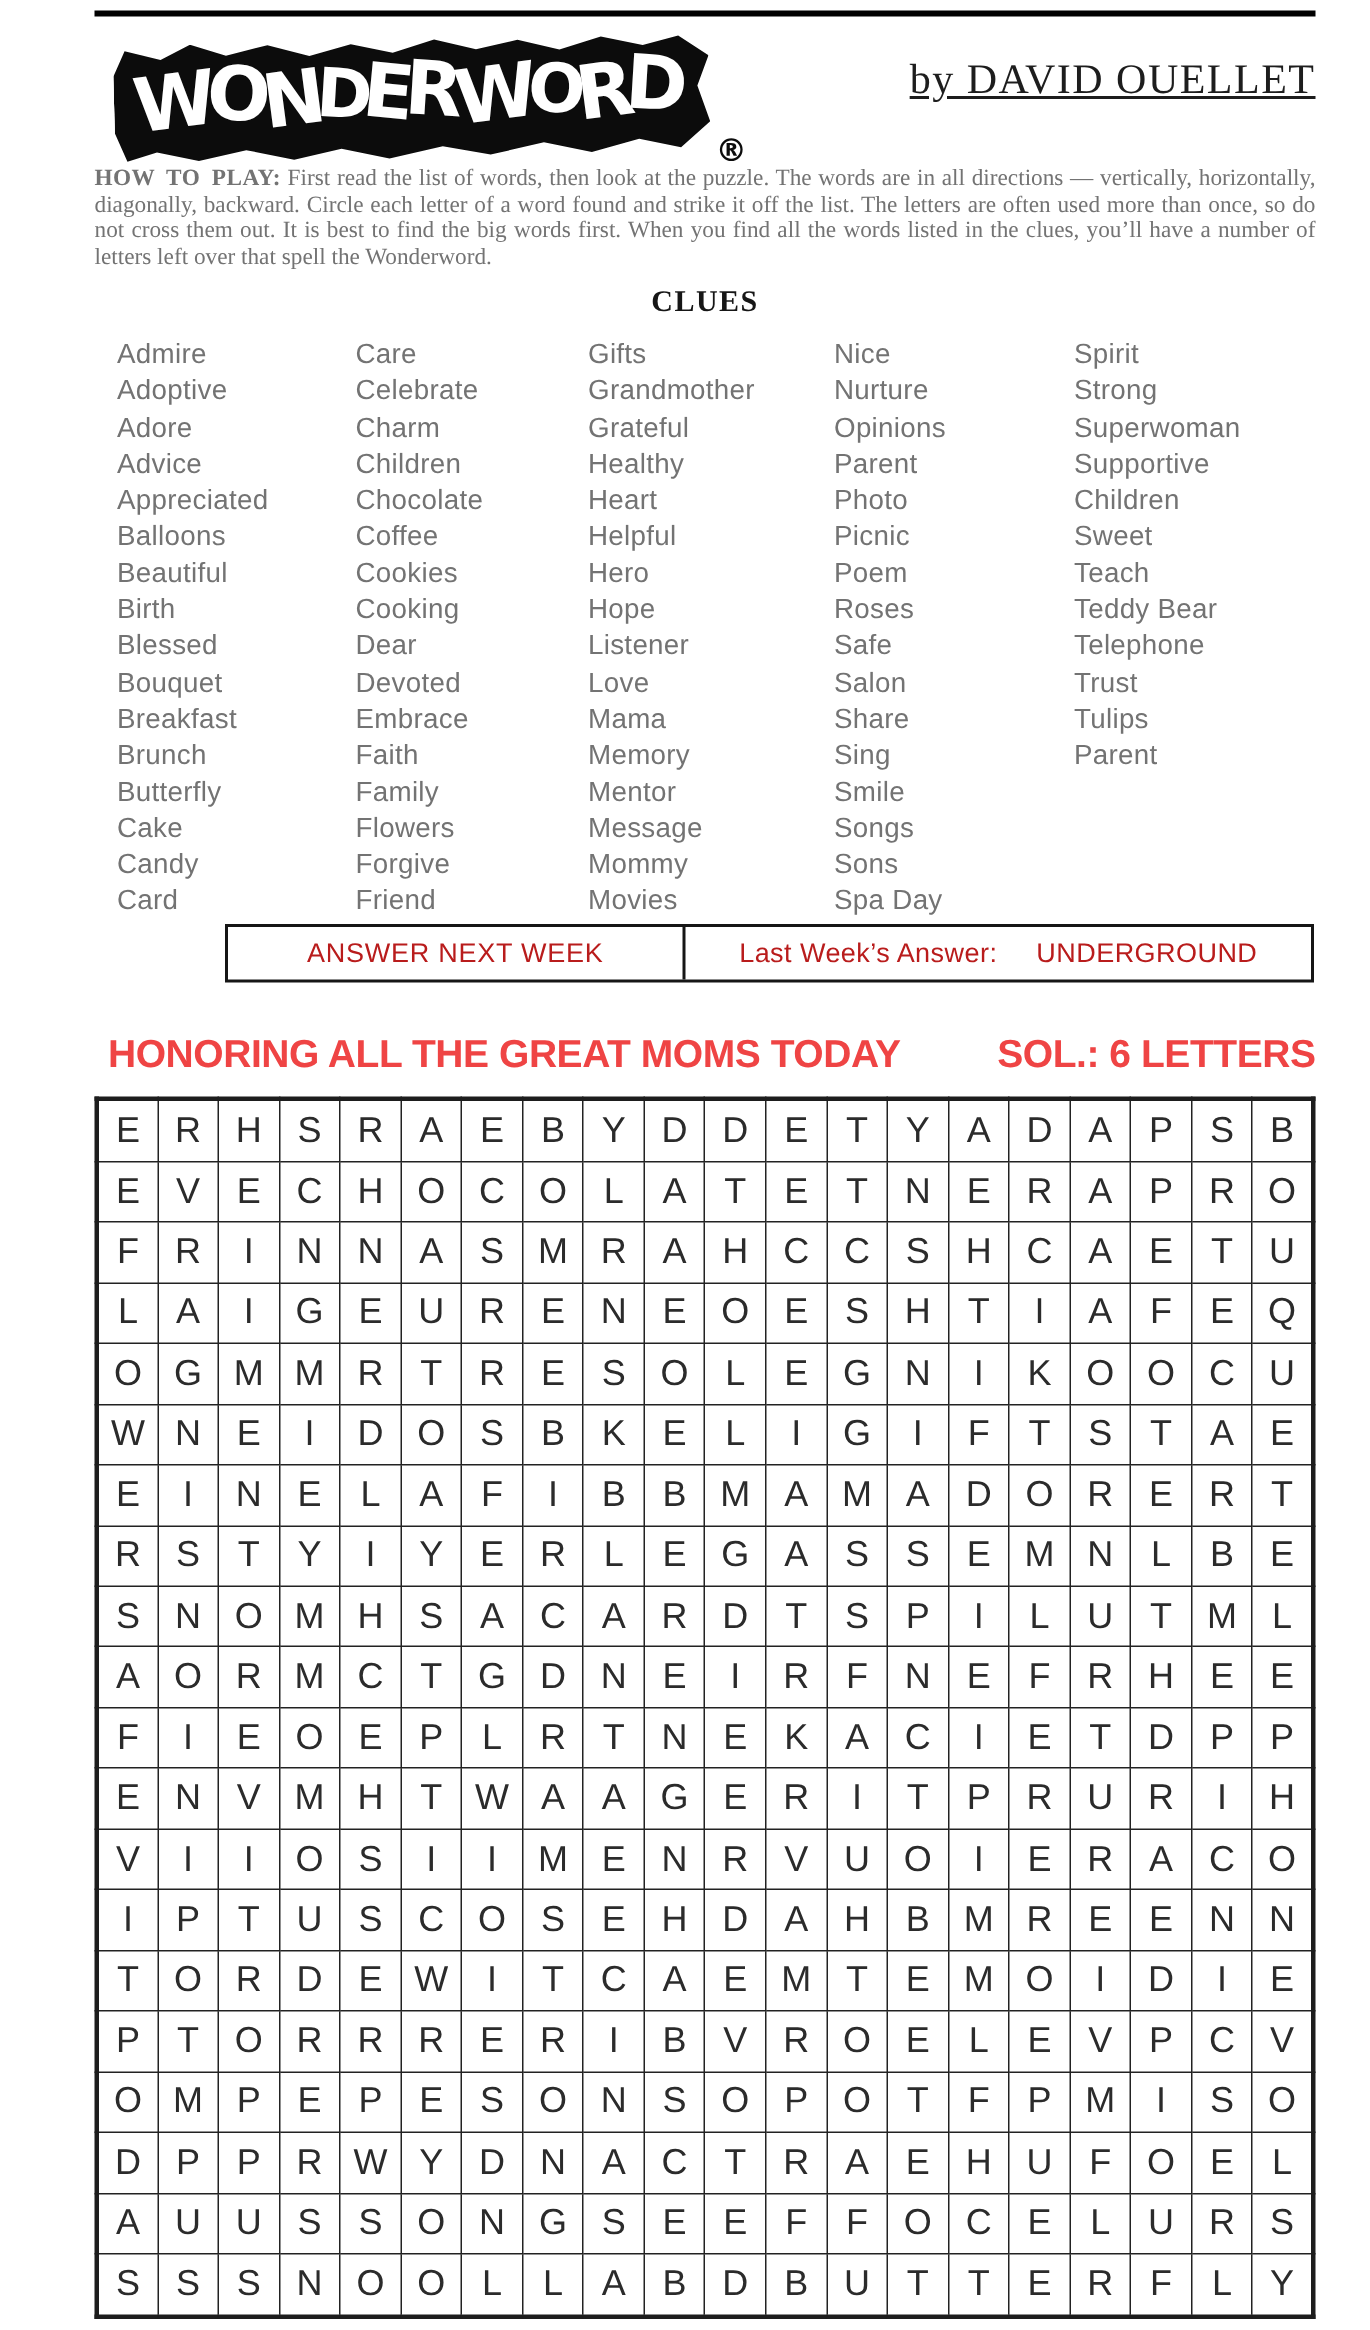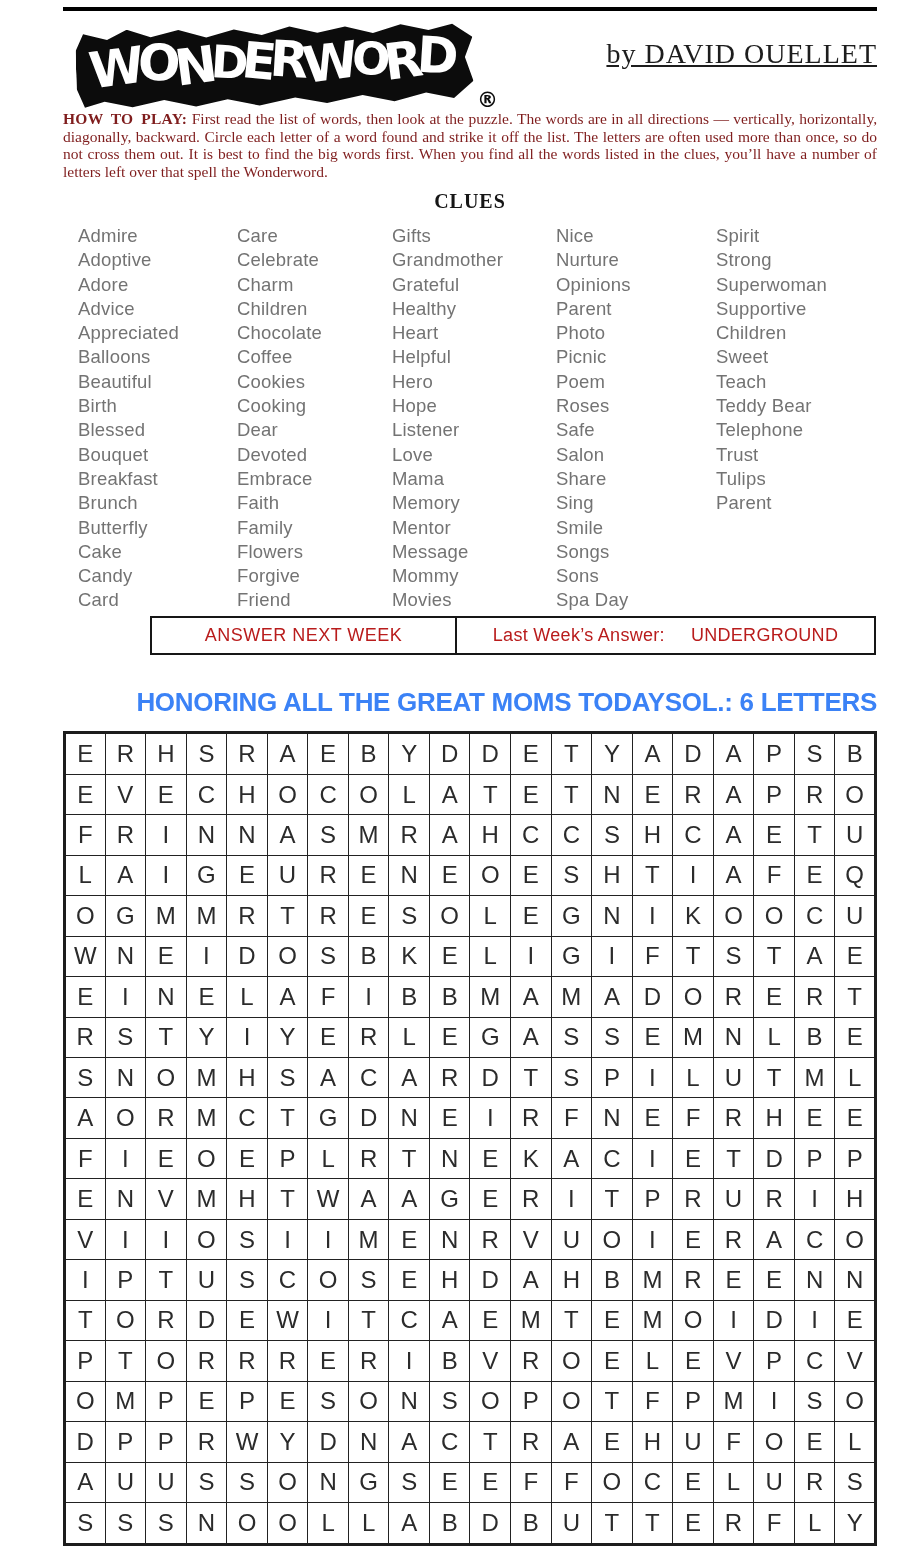--- a/index.html
+++ b/index.html
@@ -34,21 +34,21 @@
 
   .byline{
     position:absolute;top:38px;right:0;
     font-family:"Liberation Serif",serif;font-size:28px;letter-spacing:1px;color:#1d1d1d;text-decoration:underline;
   }
 
   
   .howto{
     position:absolute;top:110px;left:0;width:814px;margin:0;
     font-family:"Liberation Serif",serif;font-size:15.5px;line-height:17.6px;
-    text-align:justify;color:#7f1d1d;
+    text-align:justify;color:#737373;
   }
   .howto-label{letter-spacing:0.3px;word-spacing:3px;}
 
   
   .clues-title{
     position:absolute;top:190px;left:0;width:100%;text-align:center;
     font-family:"Liberation Serif",serif;font-weight:bold;font-size:20px;letter-spacing:1px;color:#161616;
   }
   .clue-columns{
     position:absolute;top:224px;left:15px;right:0;
@@ -68,22 +68,22 @@
   }
   .answer-right{
     flex:1;display:flex;align-items:center;justify-content:center;
     font-size:18px;letter-spacing:0.3px;gap:12px;
   }
   .answer-word{margin-left:14px;}
 
   
   .puzzle-title{
     position:absolute;top:687px;left:0;width:814px;
-    display:flex;justify-content:flex-end;align-items:baseline;
-    font-weight:bold;font-size:26px;letter-spacing:-0.3px;color:#3b82f6;
+    display:flex;justify-content:space-between;align-items:baseline;
+    font-weight:bold;font-size:26px;letter-spacing:-0.3px;color:#ef4444;
     padding-left:9px;box-sizing:border-box;
   }
 
   
   table.grid{
     position:absolute;top:731px;left:0;width:814px;height:815px;
     border-collapse:collapse;table-layout:fixed;
     border:3px solid #1d1d1d;
   }
   table.grid td{

